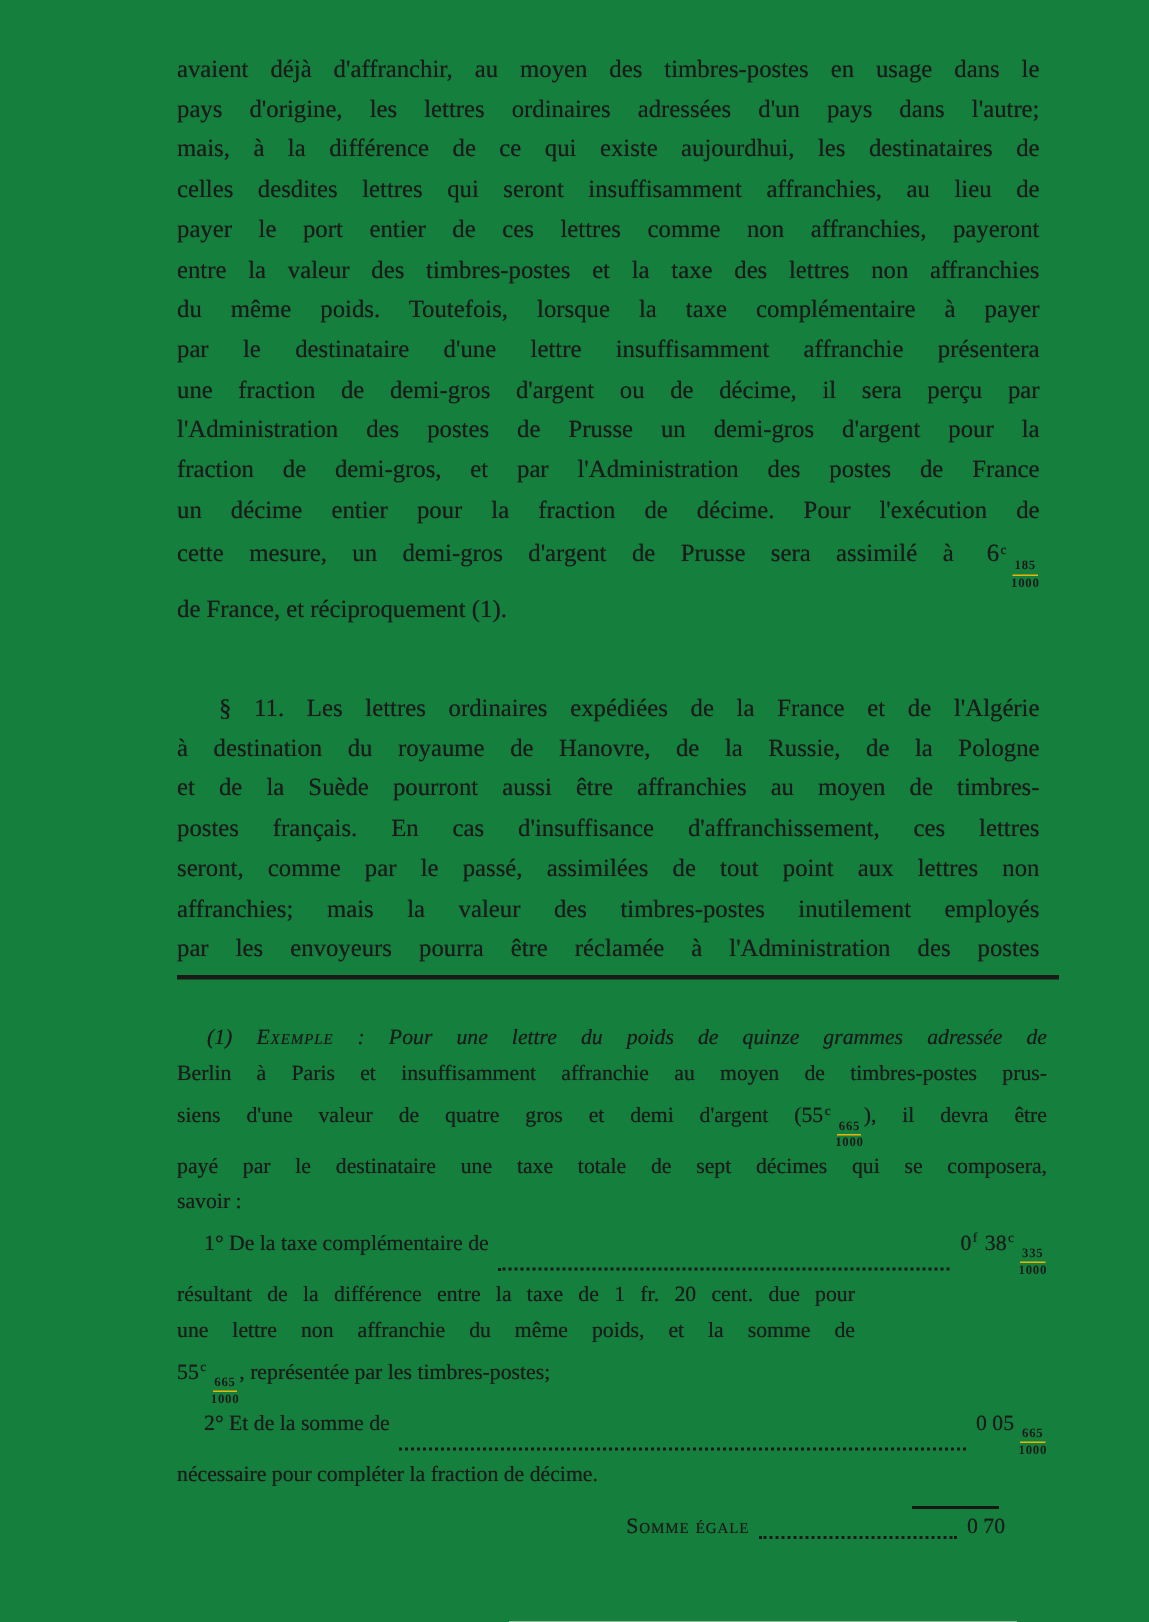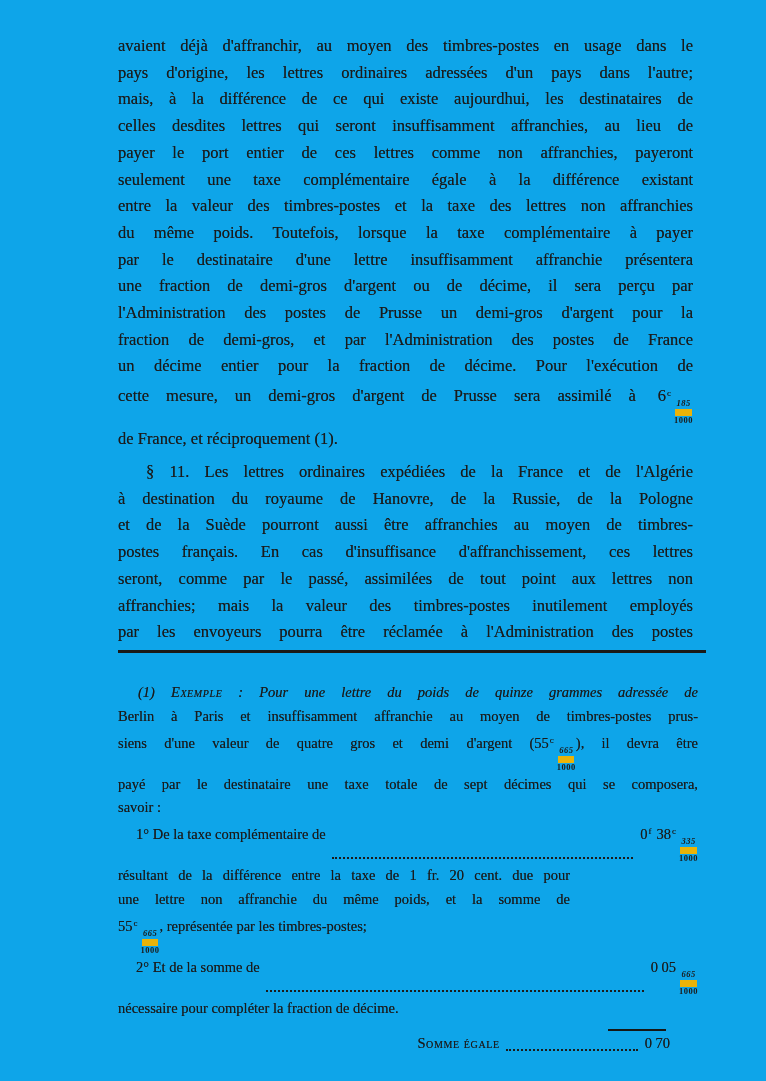--- a/index.html
+++ b/index.html
@@ -1,19 +1,19 @@
 <!DOCTYPE html>
 <html><head>
 <meta charset="utf-8">
 <style>
   html,body{margin:0;padding:0;background:#e8e8e6;}
   .page{
     position:relative;
     width:766px;height:1081px;
-    background:#0ea5e9;
+    background:#15803d;
     font-family:"Liberation Serif","DejaVu Serif",serif;
     color:#1b1b1b;
     text-shadow:0 0 .5px rgba(25,25,25,.7);
     overflow:hidden;
   }
   .block{position:absolute;left:118px;width:575px;}
   
   .mline{
     font-size:16.5px;line-height:26.7px;
     text-align:justify;text-align-last:justify;
@@ -36,39 +36,38 @@
   .item .label{white-space:nowrap;}
   .leader{flex:1;align-self:flex-end;border-bottom:2.2px dotted #1b1b1b;margin:0 7px 5px 6px;}
   .amount{white-space:nowrap;}
   
   .sup{font-size:9px;vertical-align:5px;margin-left:1px;}
   .frac{
     display:inline-flex;flex-direction:column;align-items:center;
     font-size:8.5px;line-height:1.15;vertical-align:-5px;margin-left:3px;
     letter-spacing:.5px;text-shadow:none;font-weight:bold;
   }
-  .frac .fn{border-bottom:7px solid #eab308;padding:0 1px .5px;font-style:italic;}
+  .frac .fn{border-bottom:1px solid #eab308;padding:0 1px .5px;}
   .vsp{margin-left:5px;margin-top:36px;}
   
   .sumrule{margin:8px 32px 1px auto;width:58px;height:2.5px;background:#171715;}
   .sumrow{display:flex;align-items:center;justify-content:flex-end;padding-right:28px;}
   .sumrow .leader{flex:0 0 132px;}
 </style>
 </head>
 <body>
 
 <div class="page">
 
   <div class="block" id="para1">
     <div class="mline">avaient déjà d'affranchir, au moyen des timbres-postes en usage dans le</div>
     <div class="mline">pays d'origine, les lettres ordinaires adressées d'un pays dans l'autre;</div>
     <div class="mline">mais, à la différence de ce qui existe aujourdhui, les destinataires de</div>
     <div class="mline">celles desdites lettres qui seront insuffisamment affranchies, au lieu de</div>
     <div class="mline">payer le port entier de ces lettres comme non affranchies, payeront</div>
-    <div class="mline">seulement une taxe complémentaire égale à la différence existant</div>
     <div class="mline">entre la valeur des timbres-postes et la taxe des lettres non affranchies</div>
     <div class="mline">du même poids. Toutefois, lorsque la taxe complémentaire à payer</div>
     <div class="mline">par le destinataire d'une lettre insuffisamment affranchie présentera</div>
     <div class="mline">une fraction de demi-gros d'argent ou de décime, il sera perçu par</div>
     <div class="mline">l'Administration des postes de Prusse un demi-gros d'argent pour la</div>
     <div class="mline">fraction de demi-gros, et par l'Administration des postes de France</div>
     <div class="mline">un décime entier pour la fraction de décime. Pour l'exécution de</div>
     <div class="mline">
       <span>cette mesure, un demi-gros d'argent de Prusse sera assimilé à</span>
       <span class="amount vsp"><span>6</span><span class="sup">c</span><span class="frac">

